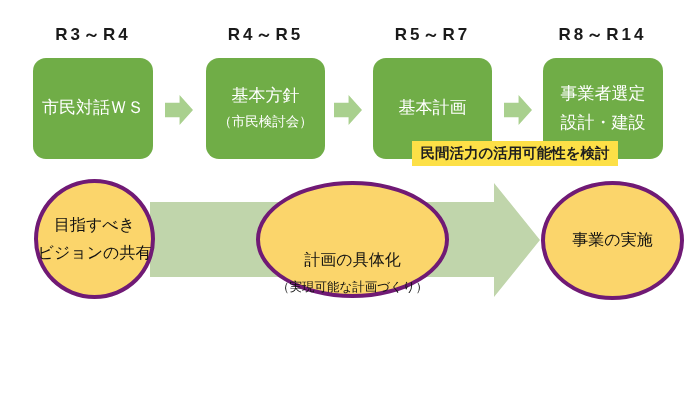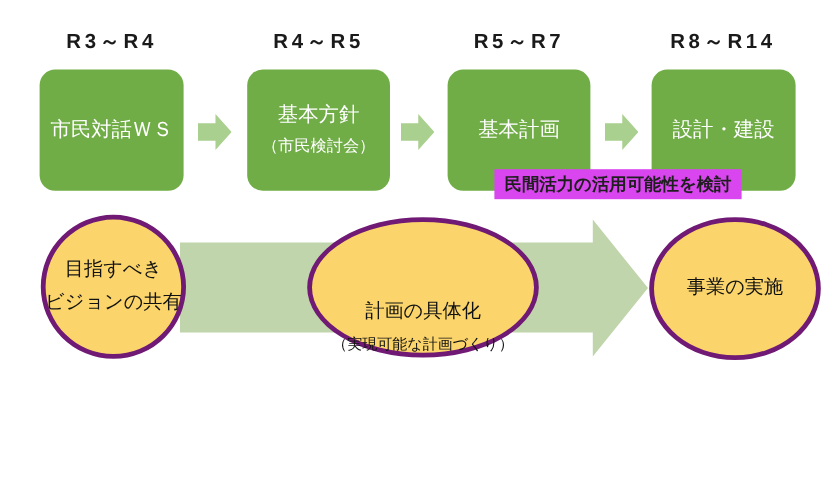--- a/index.html
+++ b/index.html
@@ -32,21 +32,21 @@
   .step-arrow{
     position:absolute;top:95px;width:28px;height:30px;background:#A9D08E;
     clip-path:polygon(0 26%,52% 26%,52% 0,100% 50%,52% 100%,52% 74%,0 74%);
     z-index:2;
   }
   .sa1{left:165px;}
   .sa2{left:334px;}
   .sa3{left:504px;}
   
   .banner{
-    position:absolute;left:412px;top:141px;width:206px;height:25px;background:#d946ef;
+    position:absolute;left:412px;top:141px;width:206px;height:25px;background:#fde047;
     display:flex;align-items:center;justify-content:center;z-index:6;
   }
   .banner .label{font-size:14.5px;font-weight:600;color:#1f1f1f;white-space:nowrap;}
   
   .flow-svg{position:absolute;left:0;top:0;width:690px;height:420px;z-index:1;}
   
   .stage{
     position:absolute;border-radius:50%;background:#FBD56B;border:4px solid #701a75;
     box-sizing:border-box;display:flex;flex-direction:column;align-items:center;justify-content:center;
     gap:10px;z-index:4;color:#111111;text-align:center;
@@ -80,20 +80,21 @@
     <span class="line">市民対話ＷＳ</span>
   </div>
   <div class="pbox bp2">
     <span class="line">基本方針</span>
     <span class="sub">（市民検討会）</span>
   </div>
   <div class="pbox bp3">
     <span class="line">基本計画</span>
   </div>
   <div class="pbox bp4">
+    <span class="line">事業者選定</span>
     <span class="line">設計・建設</span>
   </div>
 
   <div class="step-arrow sa1"></div>
   <div class="step-arrow sa2"></div>
   <div class="step-arrow sa3"></div>
 
   <div class="banner">
     <span class="label">民間活力の活用可能性を検討</span>
   </div>

